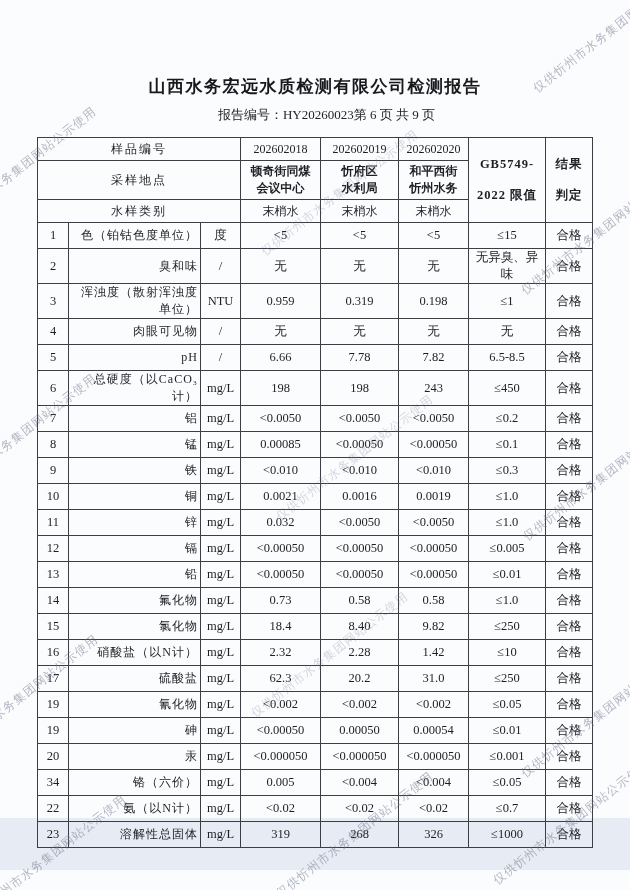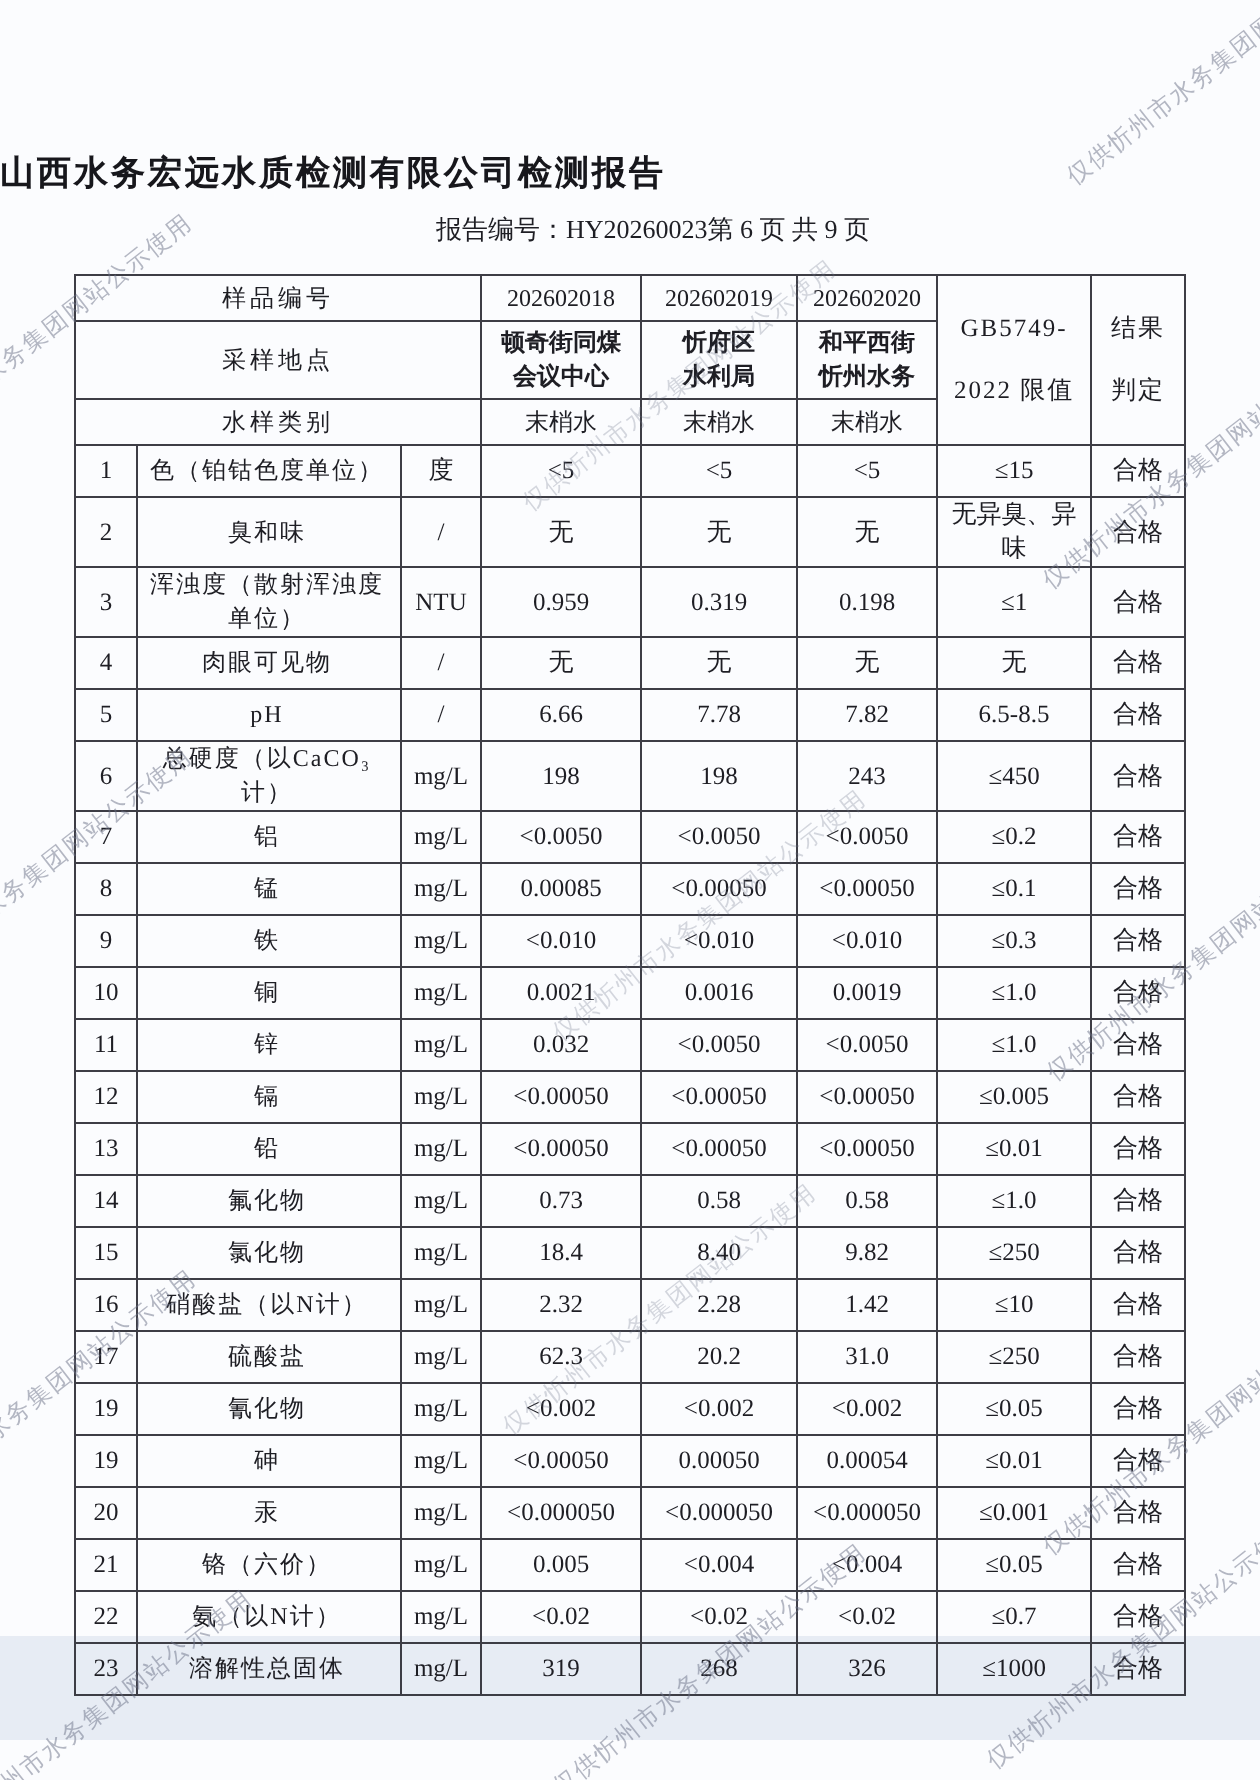--- a/index.html
+++ b/index.html
@@ -26,21 +26,21 @@
   .wm.faint{color:rgba(108,114,136,0.28);}
   .wm1{left:612px;top:30px;}  .wm2{left:18px;top:170px;}
   .wm3{left:340px;top:193px;} .wm4{left:600px;top:232px;}
   .wm5{left:18px;top:437px;}  .wm6{left:355px;top:458px;}
   .wm7{left:602px;top:478px;} .wm8{left:20px;top:698px;}
   .wm9{left:330px;top:655px;} .wm10{left:600px;top:715px;}
   .wm11{left:48px;top:858px;} .wm12{left:355px;top:835px;}
   .wm13{left:572px;top:822px;}
   
   .title{
-    position:absolute;left:0;top:75px;width:630px;text-align:left;
+    position:absolute;left:0;top:75px;width:630px;text-align:center;
     font-family:"Liberation Sans","DejaVu Sans",sans-serif;
     font-weight:bold;font-size:17px;letter-spacing:1.5px;color:#17171c;
     z-index:2;
   }
   .meta{
     position:absolute;left:68px;top:106px;width:517px;height:18px;
     display:flex;justify-content:center;align-items:center;
     font-size:13px;z-index:2;
   }
   
@@ -49,23 +49,23 @@
     border-collapse:collapse;table-layout:fixed;background:transparent;
   }
   td{
     border:1px solid #3d3d45;text-align:center;vertical-align:middle;
     font-size:12px;padding:0 2px;overflow:hidden;
   }
   thead tr.h1 td{height:22px;}
   thead tr.h2 td{height:38px;}
   thead tr.h3 td{height:22px;}
   tbody td{height:25px;font-size:12.5px;}
-  td.name{text-align:center;padding-left:0;letter-spacing:1px;font-size:12px;}
+  td.name{text-align:right;padding-left:0;letter-spacing:1px;font-size:12px;}
   td.pre{white-space:pre-line;line-height:1.45;font-weight:bold;}
-  td.span-head{white-space:pre-line;line-height:2.5;font-size:12.5px;letter-spacing:1px;}
+  td.span-head{white-space:pre-line;line-height:2.5;font-size:12.5px;letter-spacing:1px;font-weight:bold;}
   td.lbl{letter-spacing:2px;}
 </style>
 </head>
 <body>
 
 <div class="page">
   <div class="scan-band"></div>
 
   <div class="wm-layer">
     <span class="wm wm1">仅供忻州市水务集团网站公示使用</span>
@@ -323,21 +323,21 @@
           <td>20</td>
           <td class="name">汞</td>
           <td>mg/L</td>
           <td>&lt;0.000050</td>
           <td>&lt;0.000050</td>
           <td>&lt;0.000050</td>
           <td>≤0.001</td>
           <td>合格</td>
         </tr>
         <tr>
-          <td>21</td>
+          <td>34</td>
           <td class="name">铬（六价）</td>
           <td>mg/L</td>
           <td>0.005</td>
           <td>&lt;0.004</td>
           <td>&lt;0.004</td>
           <td>≤0.05</td>
           <td>合格</td>
         </tr>
         <tr>
           <td>22</td>

